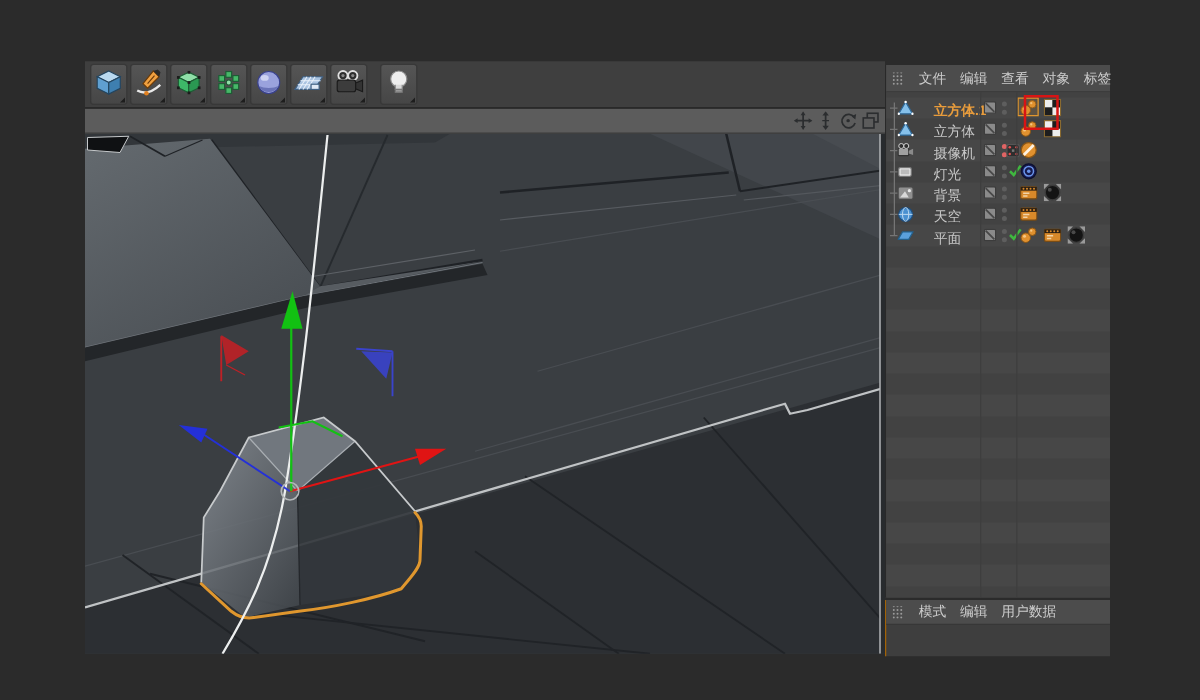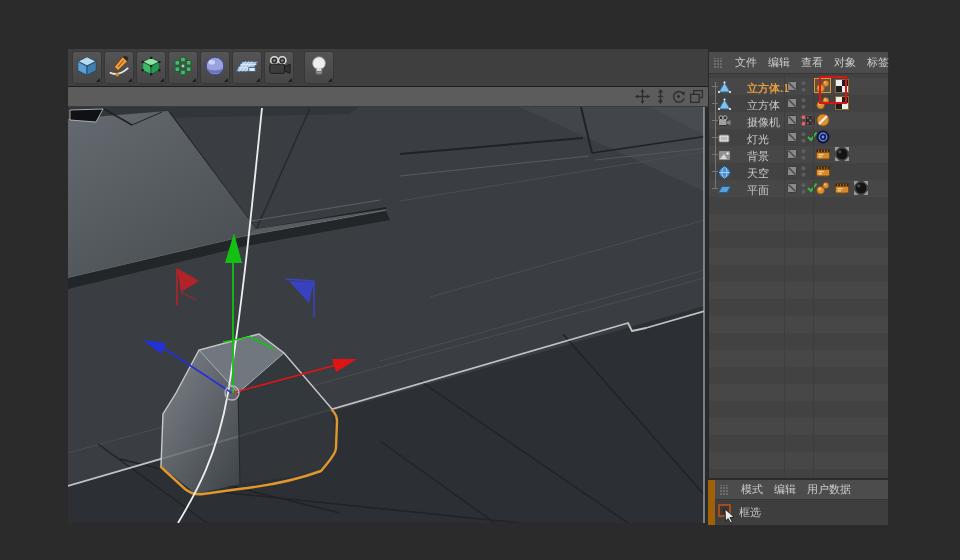--- a/index.html
+++ b/index.html
@@ -50,21 +50,21 @@
   .dots{position:absolute;left:92px;top:2px;width:5px;height:13px;}
   .check{position:absolute;left:98px;top:2px;width:11px;height:11px;}
   .extra{position:absolute;left:96px;top:3px;width:11px;height:11px;}
   .tag{position:absolute;top:1px;width:14px;height:14px;}
   .tag svg,.slash svg,.check svg,.extra svg,.dots svg{display:block;width:100%;height:100%;}
   .selbox{position:absolute;left:105px;top:0;width:17px;height:15px;border:1px solid #e0962e;
           background:rgba(224,150,46,.14);box-sizing:border-box;}
   .annotation{position:absolute;left:110px;top:24px;width:24px;height:24px;border:2px solid #d81414;z-index:6;}
   .col-sep{position:absolute;top:22px;bottom:0;width:1px;background:#3e3e3e;}
   .attr-panel{position:absolute;left:708px;top:480px;width:180px;height:45px;background:#3e3e3e;
-              border-left:7px solid #a16207;box-sizing:border-box;}
+              border-left:1px solid #a16207;box-sizing:border-box;}
   .attr-content{position:relative;height:25px;}
   .marquee{position:absolute;left:3px;top:3px;width:13px;height:13px;}
   .tool-label{position:absolute;left:24px;top:5px;font-size:11px;color:#c8c8c8;}
   .cursor{position:absolute;left:9px;top:9px;width:13px;height:15px;z-index:3;}
 </style>
 </head>
 <body>
 
 <div class="page">
 
@@ -607,25 +607,15 @@
               <circle cx="7" cy="6" r="0.8"></circle>
               <circle cx="1" cy="9" r="0.8"></circle>
               <circle cx="4" cy="9" r="0.8"></circle>
               <circle cx="7" cy="9" r="0.8"></circle>
             </g>
           </svg></span>
         <span class="menu-item" style="font-size: 11px;">模式</span>
         <span class="menu-item" style="font-size: 11px;">编辑</span>
         <span class="menu-item" style="font-size: 11px;">用户数据</span>
       </div>
-    <div class="attr-content">
-      <span class="marquee" id="marqueeic"><svg viewBox="0 0 13 13" width="100%" height="100%">
-            <rect x="1" y="1" width="11" height="11" fill="rgba(0,0,0,0.18)" stroke="#c05020" stroke-width="1.6"></rect>
-            <rect x="3" y="3" width="7" height="7" fill="none" stroke="#5a3a2a" stroke-width="0.8"></rect>
-          </svg></span>
-      <span class="tool-label">框选</span>
-      <span class="cursor" id="cursoric"><svg viewBox="0 0 13 15" width="100%" height="100%">
-            <path d="M1,0 L10,8 L6,8.6 L8.4,13 L6.6,14 L4.2,9.6 L1.5,12 Z" fill="#ececec" stroke="#1a1a1a" stroke-width="0.9"></path>
-          </svg></span>
-    </div>
   </div>
 
 </div>
 
 </body></html>

